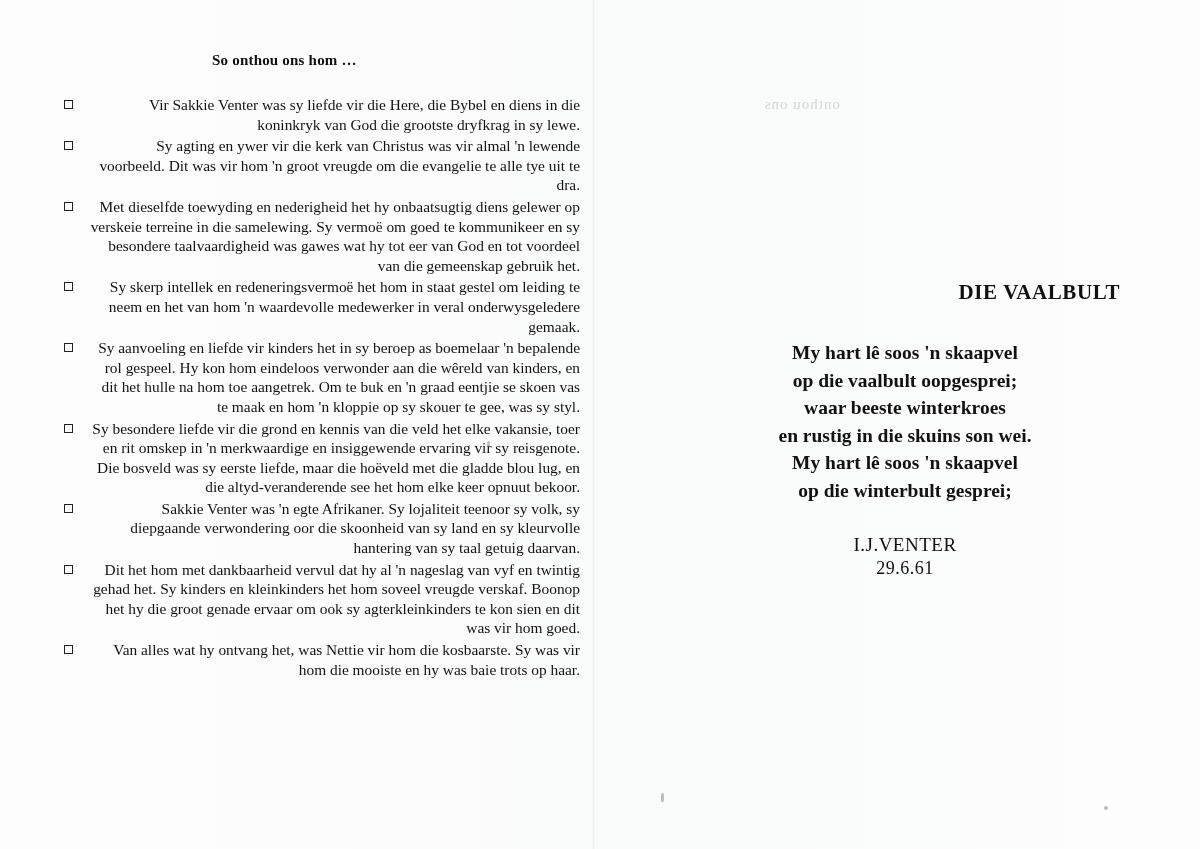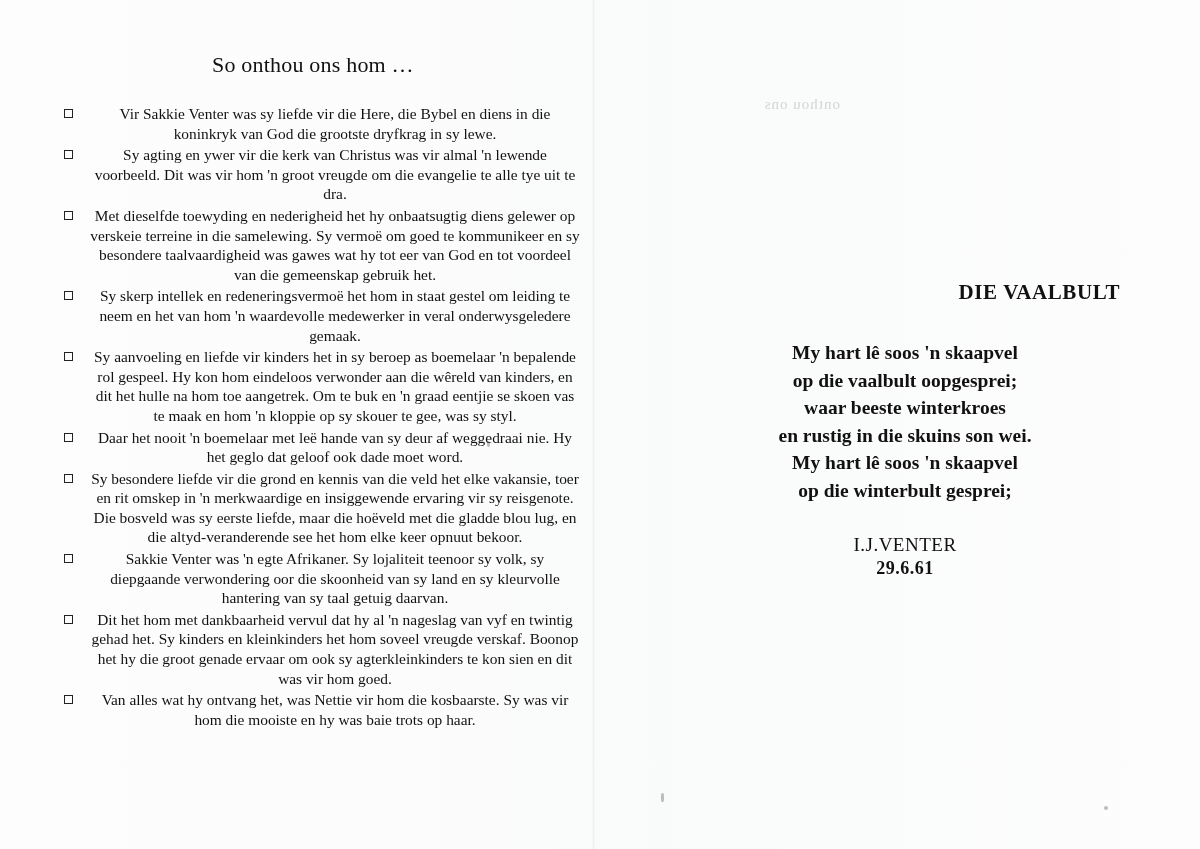--- a/index.html
+++ b/index.html
@@ -56,39 +56,39 @@
   }
 
   
   .left-col {
     position: absolute;
     left: 60px;
     top: 52px;
     width: 520px;
   }
   .left-title {
-    font-weight: normal;
-    font-size: 22px;
+    font-weight: bold;
+    font-size: 15px;
     text-align: left;
     margin-left: 152px;
     margin-bottom: 26px;
     letter-spacing: 0.2px;
   }
   ul.memories {
     list-style: none;
     margin: 0;
     padding: 0;
   }
   ul.memories li {
     position: relative;
     padding-left: 30px;
     margin-bottom: 2px;
     font-size: 15.4px;
     line-height: 19.6px;
-    text-align: center;
+    text-align: right;
   }
   ul.memories li .marker {
     position: absolute;
     left: 4px;
     top: 5px;
     width: 7px;
     height: 7px;
     border: 1px solid #222;
   }
 
@@ -115,21 +115,21 @@
     white-space: nowrap;
     font-weight: bold;
   }
   .poem-author {
     margin-top: 30px;
     font-weight: normal;
     font-size: 19px;
     letter-spacing: 0.5px;
   }
   .poem-date {
-    font-weight: bold;
+    font-weight: normal;
     font-size: 18px;
     margin-top: 2px;
     letter-spacing: 0.5px;
   }
 </style>
 </head>
 <body>
 
 <div class="page">
 
@@ -159,21 +159,20 @@
       <li>
         <span class="marker"></span>
         <span>Sy skerp intellek en redeneringsvermoë het hom in staat gestel om leiding te neem en het van hom 'n waardevolle medewerker in veral onderwysgeledere gemaak.</span>
       </li>
       <li>
         <span class="marker"></span>
         <span>Sy aanvoeling en liefde vir kinders het in sy beroep as boemelaar 'n bepalende rol gespeel.  Hy kon hom eindeloos verwonder aan die wêreld van kinders, en dit het hulle na hom toe aangetrek. Om te buk en 'n graad eentjie se skoen vas te maak en hom 'n kloppie op sy skouer te gee, was sy styl.</span>
       </li>
       <li>
         <span class="marker"></span>
-        <span>Daar het nooit 'n boemelaar met leë hande van sy deur af weggedraai nie. Hy het geglo dat geloof ook dade moet word.</span>
       </li>
       <li>
         <span class="marker"></span>
         <span>Sy besondere liefde vir die grond en kennis van die veld het elke vakansie, toer en rit omskep in 'n merkwaardige en insiggewende ervaring vir sy reisgenote. Die bosveld was sy eerste liefde, maar die hoëveld met die gladde blou lug, en die altyd-veranderende see het hom elke keer opnuut bekoor.</span>
       </li>
       <li>
         <span class="marker"></span>
         <span>Sakkie Venter  was 'n egte Afrikaner. Sy lojaliteit teenoor sy volk, sy diepgaande verwondering oor die skoonheid van sy land en sy kleurvolle hantering van sy taal getuig daarvan.</span>
       </li>
       <li>

